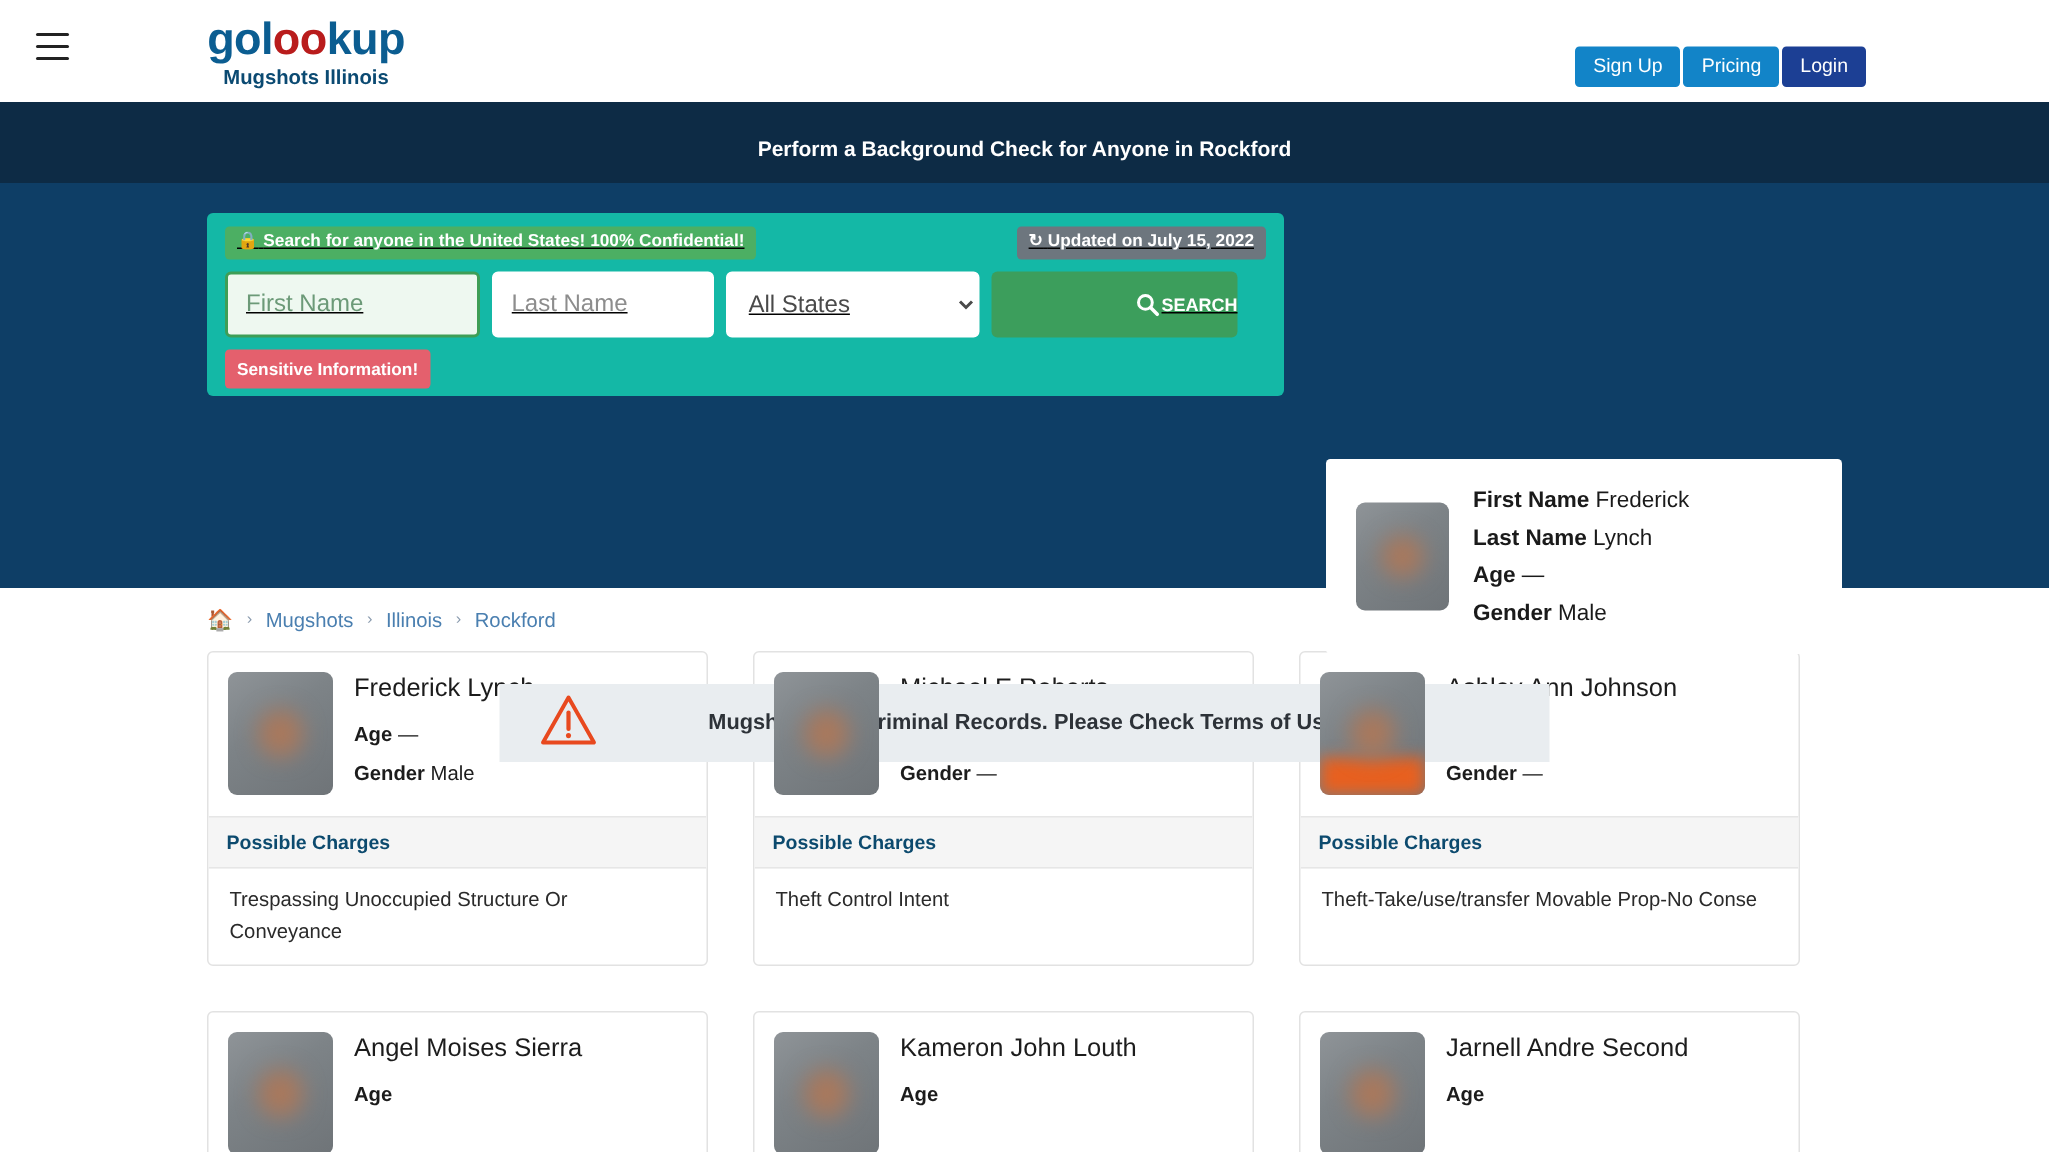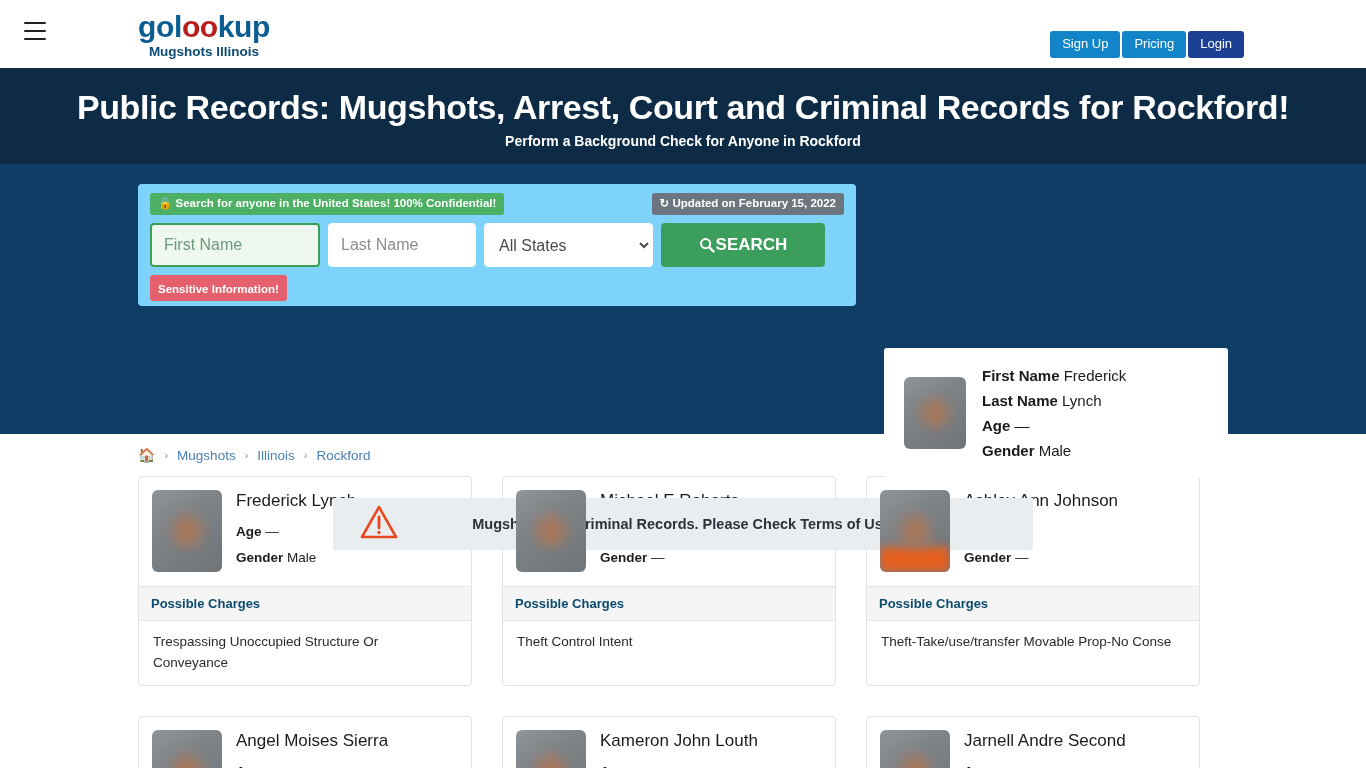--- a/index.html
+++ b/index.html
@@ -92,23 +92,24 @@
   
   .search-section {
     background: #0e3e66;
     height: 270px;
     position: relative;
   }
   .search-panel {
     position: absolute;
     left: 138px; top: 20px;
     width: 718px; height: 122px;
-    background: #7dd3fc;
+    background: #14b8a6;
     border-radius: 4px;
     padding: 9px 12px;
+    text-decoration: underline;
   }
   .badge-row {
     display: flex;
     justify-content: space-between;
     align-items: flex-start;
   }
   .badge-green {
     background: #4caf63;
     color: #fff;
     font-size: 11.5px;
@@ -164,25 +165,25 @@
     color: #4a4a4a;
     padding: 0 10px;
     cursor: pointer;
   }
   .btn-search {
     width: 164px; height: 44px;
     background: #3c9e5c;
     color: #fff;
     border: none;
     border-radius: 4px;
-    font-size: 17px;
+    font-size: 12px;
     font-weight: 700;
     font-family: "Liberation Sans", sans-serif;
     cursor: pointer;
-    display: flex; align-items: center; justify-content: center; gap: 1px;
+    display: flex; align-items: center; justify-content: flex-end; gap: 1px;
   }
   .badge-red {
     display: inline-block;
     margin-top: 8px;
     background: #e4606d;
     color: #fff;
     font-size: 11.5px;
     font-weight: 700;
     padding: 8px 8px 5px;
     border-radius: 3px;
@@ -329,35 +330,34 @@
   </div>
 
   <div class="topnav">
     <button class="btn-nav btn-signup">Sign Up</button>
     <button class="btn-nav btn-pricing">Pricing</button>
     <button class="btn-nav btn-login">Login</button>
   </div>
 </div>
 
 <div class="hero">
-  <h1>Public Records: Mugshots, Arrest, Court and Criminal Records for Rockford!</h1>
   <h2>Perform a Background Check for Anyone in Rockford</h2>
 </div>
 
 <div class="search-section">
 
   <div class="search-panel">
     <div class="badge-row">
       <div class="badge-green">
         <span>🔒</span>
         <span>Search for anyone in the United States! 100% Confidential!</span>
       </div>
       <div class="badge-gray">
         <span>↻</span>
-        <span>Updated on February 15, 2022</span>
+        <span>Updated on July 15, 2022</span>
       </div>
     </div>
 
     <div class="form-row">
       <input class="inp inp-first" type="text" placeholder="First Name" style="">
       <input class="inp inp-last" type="text" placeholder="Last Name" style="">
       <select class="sel">
         <option>All States</option>
       </select>
       <button class="btn-search">

